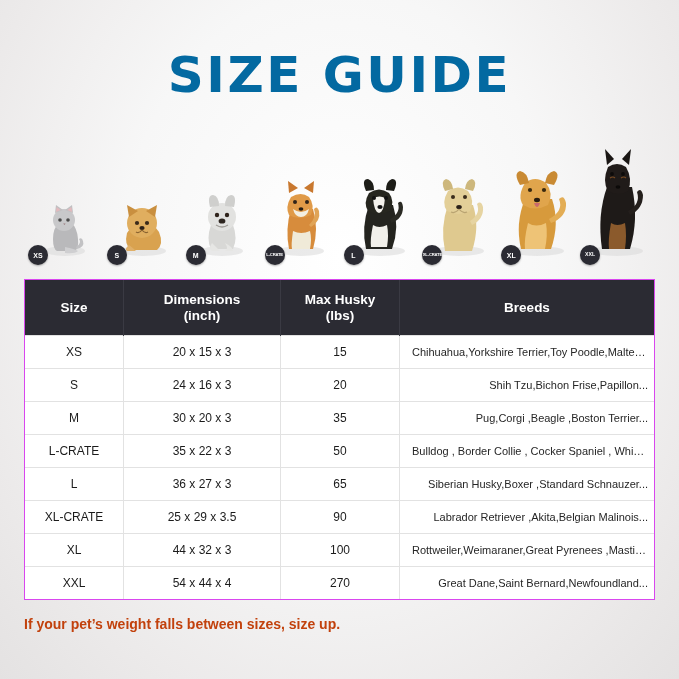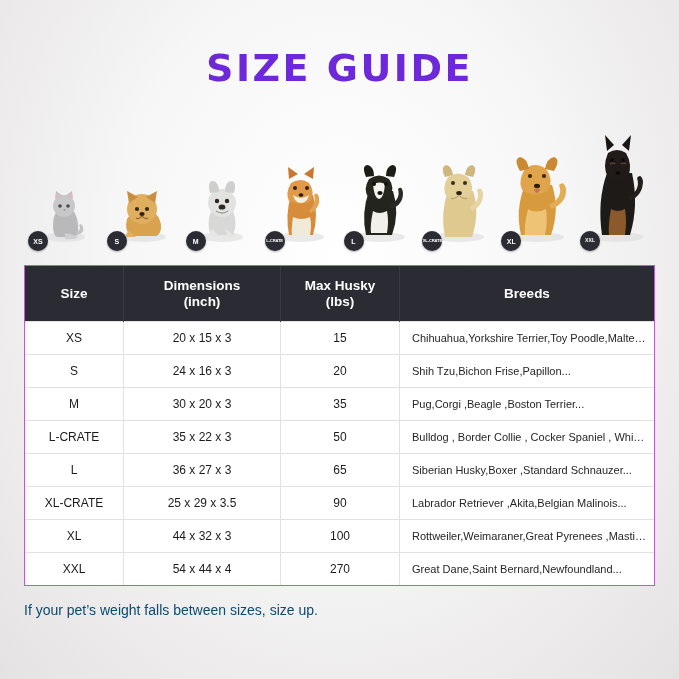--- a/index.html
+++ b/index.html
@@ -15,24 +15,24 @@
     overflow: hidden;
   }
   .page {
     position: relative;
     width: 679px;
     height: 679px;
     box-sizing: border-box;
   }
   .title {
     text-align: center;
-    font-size: 38px;
+    font-size: 50px;
     font-weight: bold;
     letter-spacing: 2.5px;
-    color: #6d28d9;
+    color: #0369a1;
     margin: 0;
     padding-top: 46px;
     font-family: "DejaVu Sans", sans-serif;
   }
 
   
   .pets {
     position: relative;
     height: 135px;
     margin: 22px 24px 0 24px;
@@ -102,34 +102,35 @@
     text-align: center;
     border-top: 1px solid #e2e2e2;
     border-right: 1px solid #e2e2e2;
     color: #1b1b1b;
     white-space: nowrap;
     overflow: hidden;
     text-overflow: ellipsis;
   }
   tbody td:last-child { border-right: none; }
   tbody td.breeds {
-    text-align: left;
+    text-align: right;
     padding-left: 12px;
     font-size: 11px;
     color: #262626;
   }
   .col-size { width: 90px; }
   .col-dim { width: 148px; }
   .col-weight { width: 110px; }
 
   .footnote {
     margin: 16px 24px 0 24px;
     font-size: 14px;
-    color: #0c4a6e;
+    color: #c2410c;
     text-align: left;
+    font-weight: bold;
   }
 </style>
 </head>
 <body>
 
 <div class="page">
 
   <h1 class="title">SIZE GUIDE</h1>
 
   <div class="pets">

